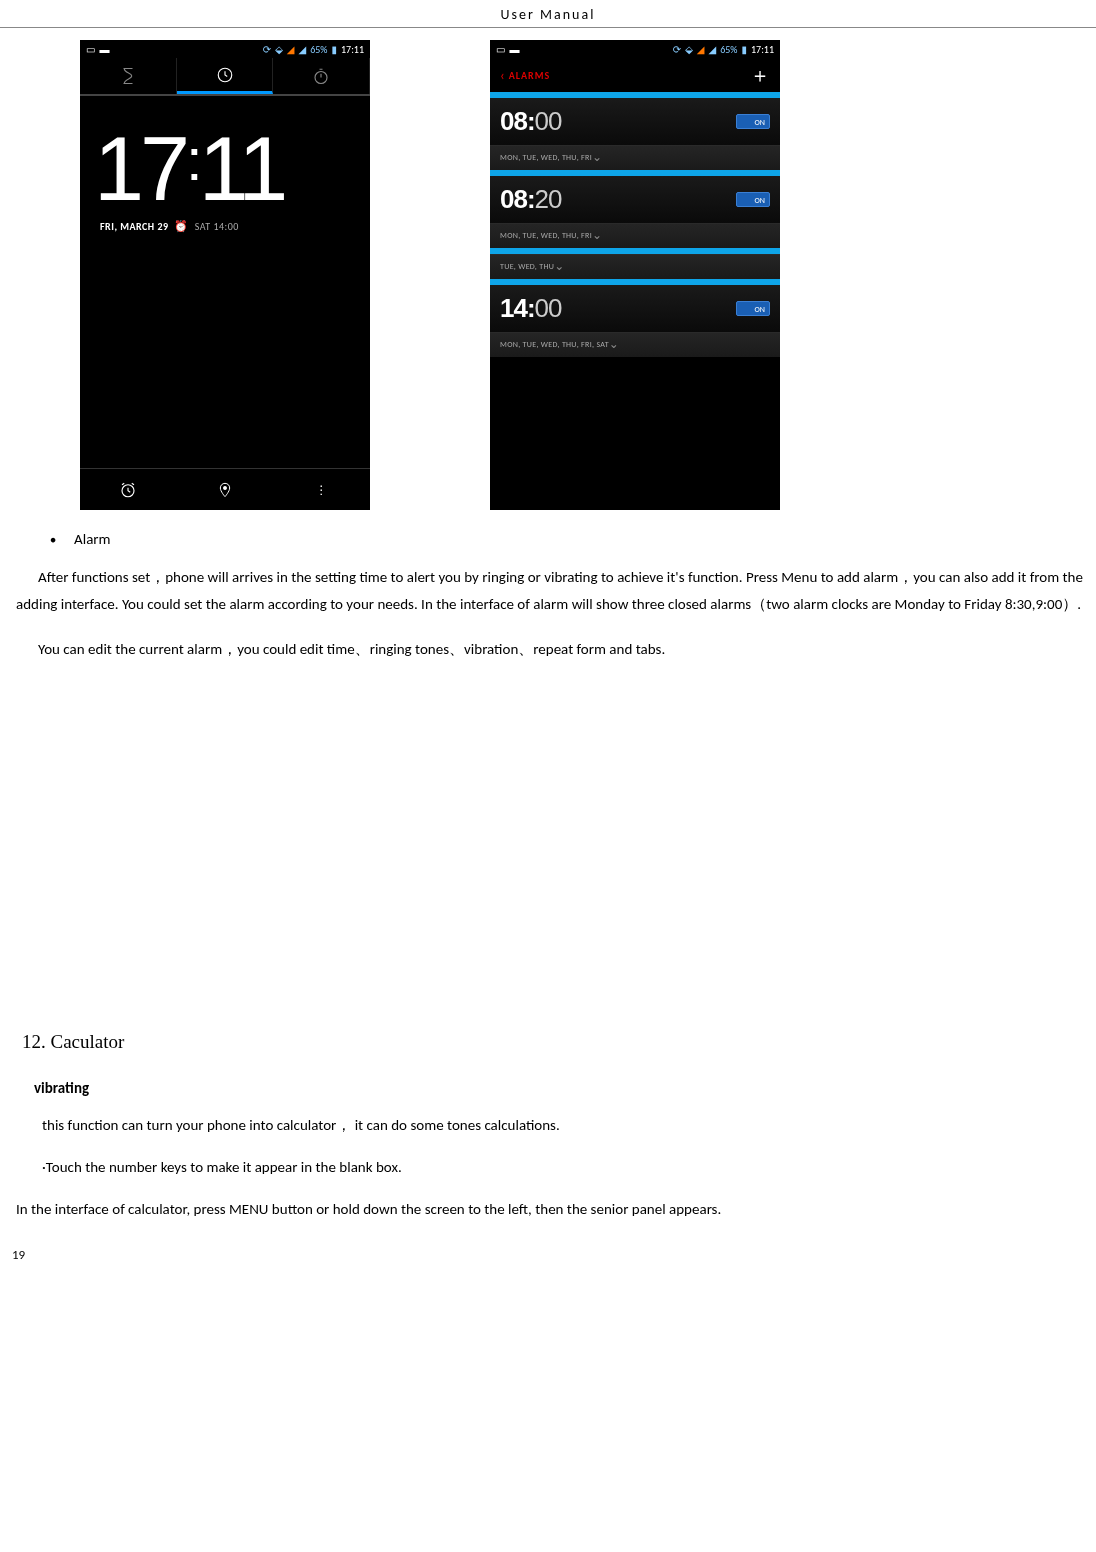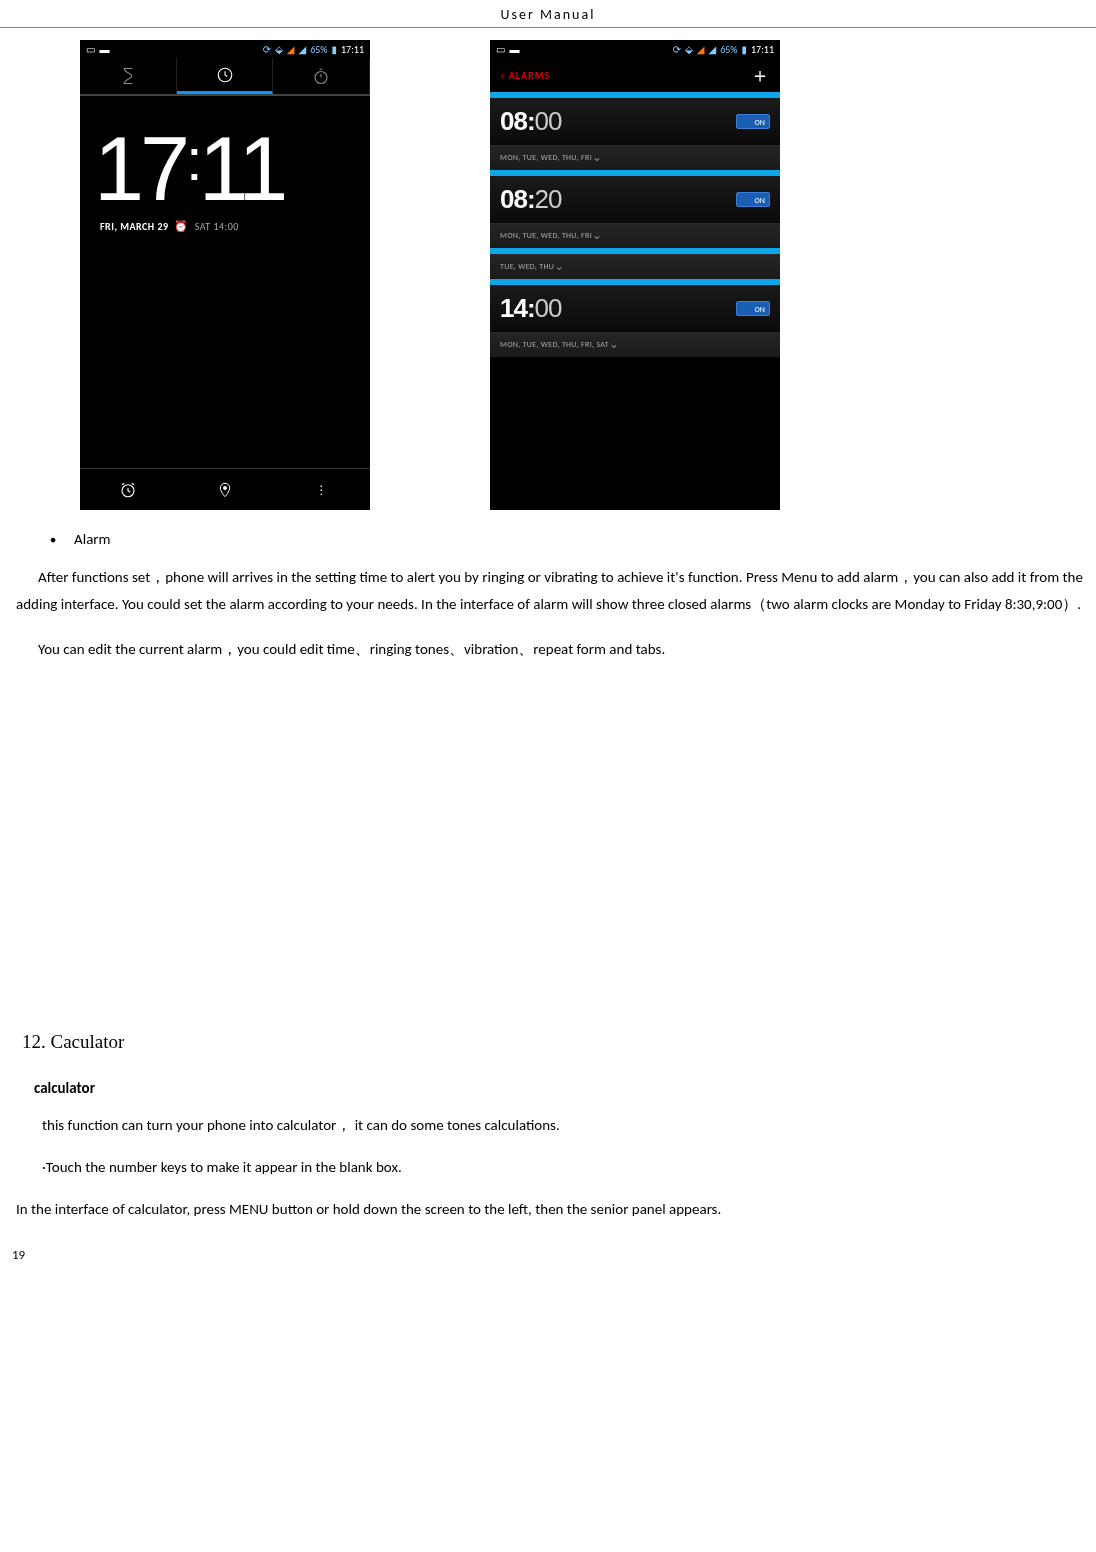--- a/index.html
+++ b/index.html
@@ -309,18 +309,18 @@
   <div class="bullet">
     <span class="dot">●</span>
     <span>Alarm</span>
   </div>
   <p class="para">After functions set，phone will arrives in the setting time to alert you by ringing or vibrating to achieve it's function. Press Menu to add alarm，you can also add it from the adding interface. You could set the alarm according to your needs. In the interface of alarm will show three closed alarms（two alarm clocks are Monday to Friday 8:30,9:00）.</p>
   <p class="para">You can edit the current alarm，you could edit time、ringing tones、vibration、repeat form and tabs.</p>
 
   <div class="gap"></div>
 
   <div class="sec-title">12. Caculator</div>
-  <div class="sub-title">calculator</div>
+  <div class="sub-title">vibrating</div>
   <p class="sub-para">this function can turn your phone into calculator，   it can do some tones calculations.</p>
   <p class="sub-para">·Touch the number keys to make it appear in the blank box.</p>
   <p class="para no-indent" style="margin-left:0">In the interface of calculator, press MENU button or hold down the screen to the left, then the senior panel appears.</p>
 </div>
 <div class="pagenum">19</div>
 
 </body></html>

